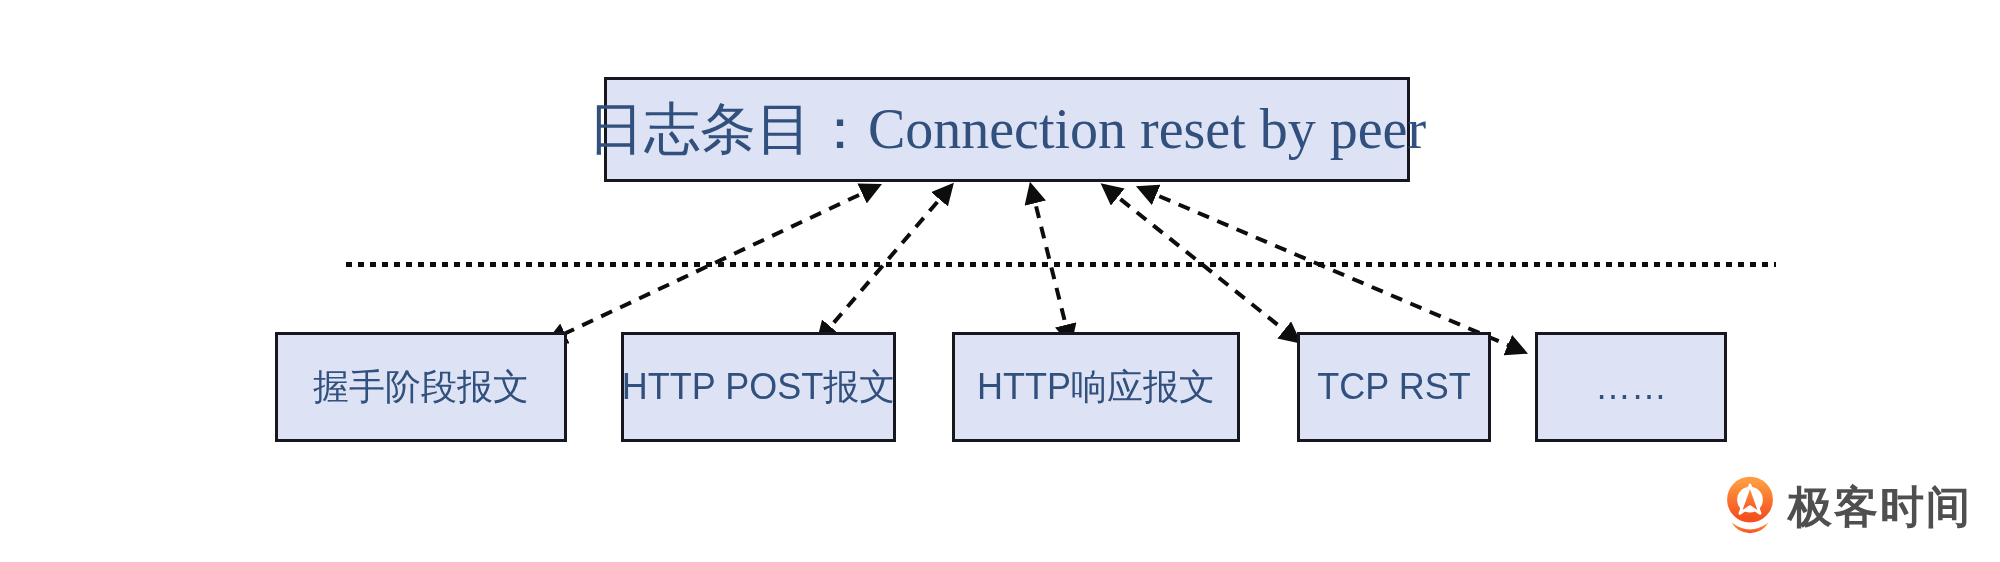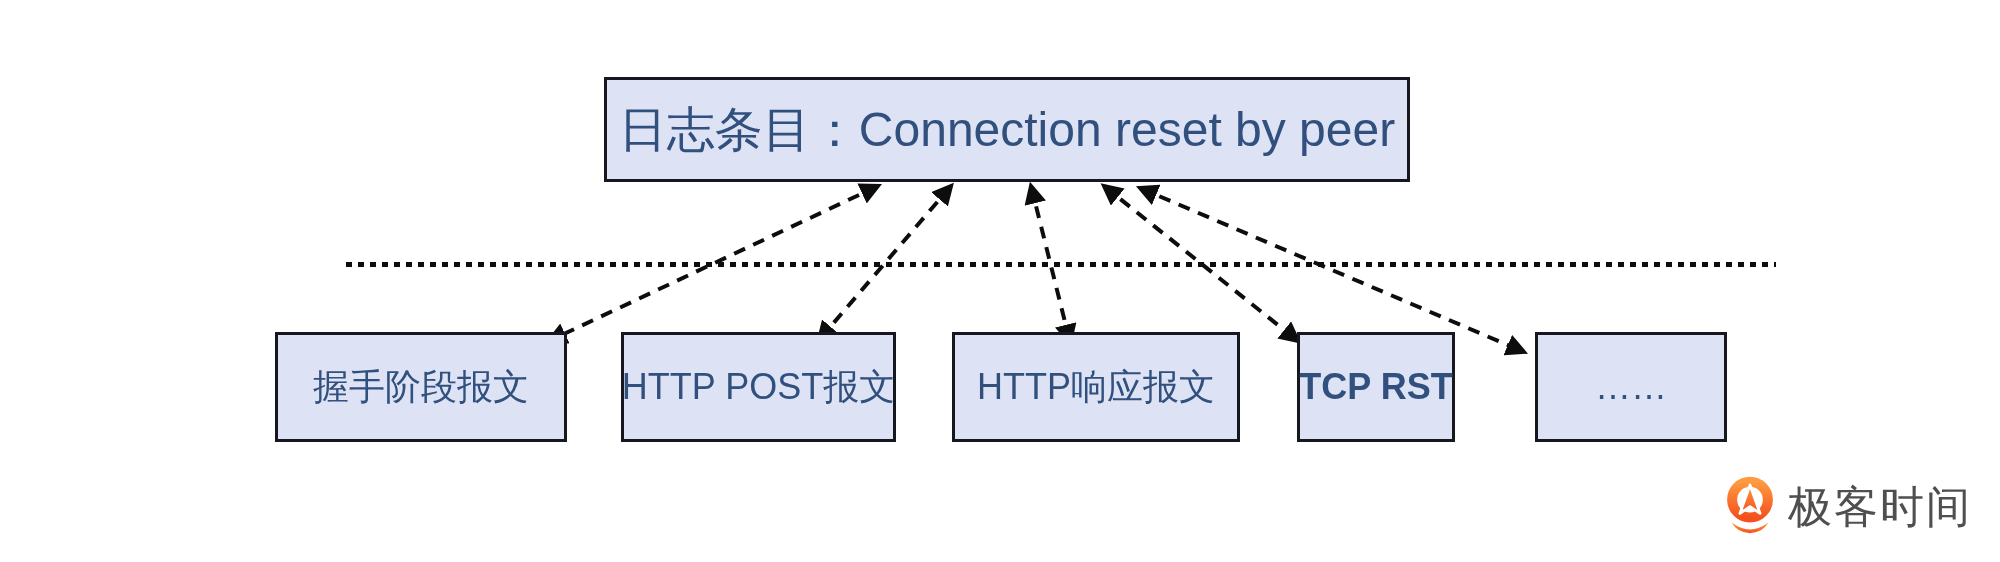--- a/index.html
+++ b/index.html
@@ -29,31 +29,32 @@
     justify-content: center;
     color: #31507e;
     box-sizing: border-box;
     white-space: nowrap;
   }
   .log-box {
     left: 604px;
     top: 77px;
     width: 806px;
     height: 105px;
-    font-size: 48px;
+    font-size: 56px;
+    font-family: Liberation Serif, serif;
   }
   .packet-box {
     top: 332px;
     height: 110px;
     font-size: 36px;
   }
   .pb-0 { left: 275px;  width: 292px; }
   .pb-1 { left: 621px;  width: 275px; }
   .pb-2 { left: 952px;  width: 288px; }
-  .pb-3 { left: 1297px; width: 158px; font-weight: bold; }
+  .pb-3 { left: 1297px; width: 194px; }
   .pb-4 { left: 1535px; width: 192px; }
   .separator {
     position: absolute;
     left: 346px;
     top: 262px;
     width: 1430px;
     height: 5px;
     background: repeating-linear-gradient(90deg, #0d0d0d 0 6px, transparent 6px 12px);
   }
   .logo {
@@ -64,21 +65,21 @@
     align-items: center;
     gap: 10px;
   }
   .logo-icon {
     width: 56px;
     height: 66px;
     display: block;
   }
   .logo-text {
     font-size: 44px;
-    font-weight: 400;
+    font-weight: 700;
     color: #4f4f4f;
     letter-spacing: 2px;
     line-height: 66px;
   }
 </style>
 </head>
 <body>
 
 <div class="canvas">
 

